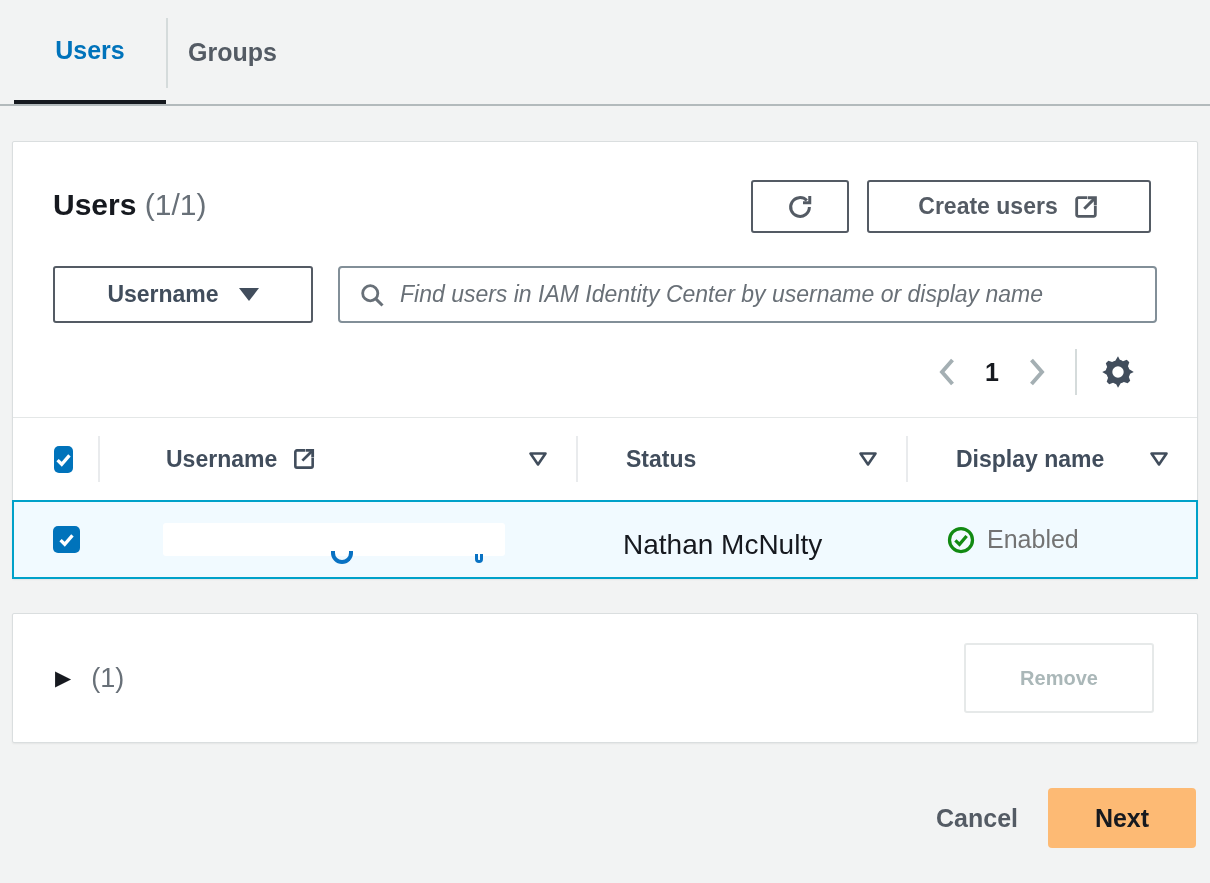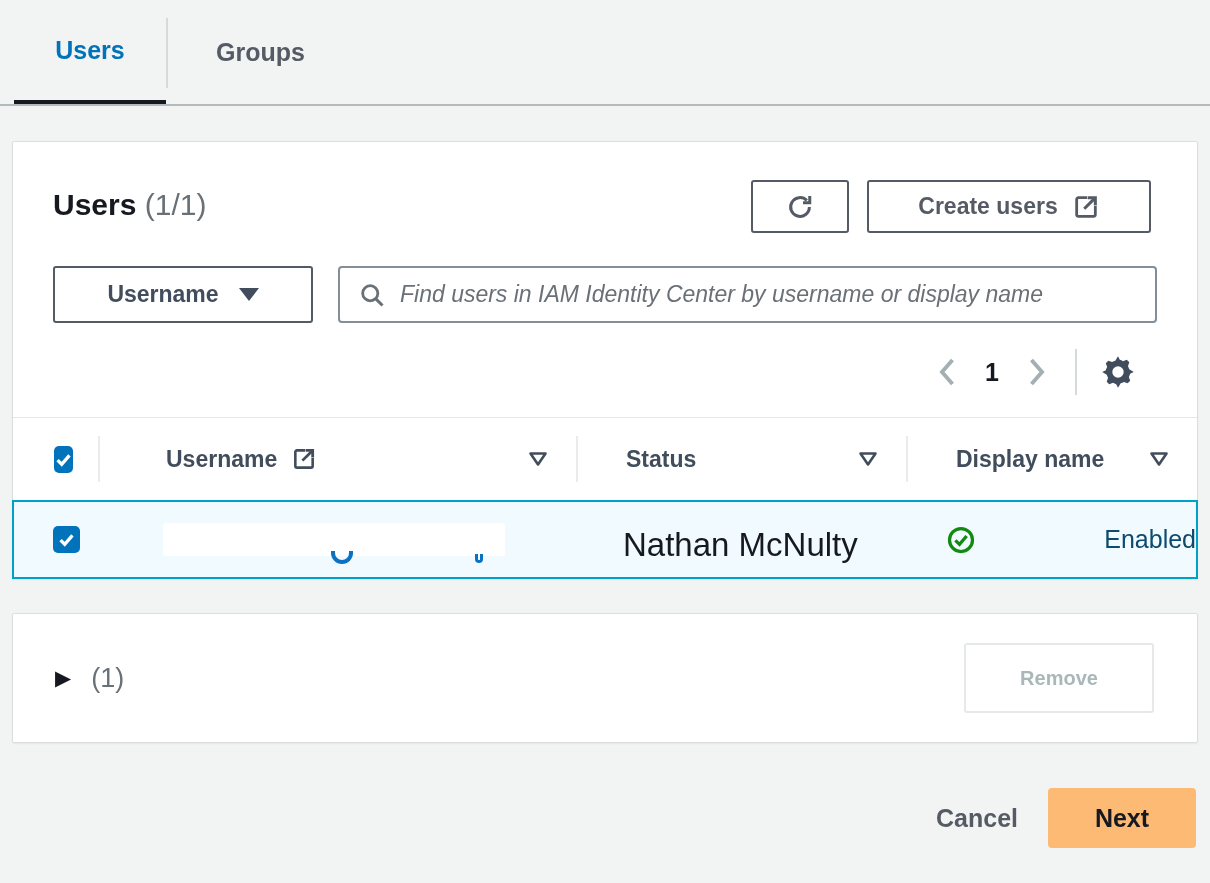--- a/index.html
+++ b/index.html
@@ -10,21 +10,21 @@
     color:#16191f;
     overflow:hidden;
     position:relative;
   }
 
   
   .tabbar { display:flex; align-items:stretch; height:106px; border-bottom:2px solid #b3babc; }
   .tab { display:flex; align-items:center; justify-content:center; font-size:25px; font-weight:700;
          color:#545b64; cursor:pointer; }
   .tab-users { width:152px; margin-left:14px; color:#0073bb; border-bottom:4px solid #16191f; }
-  .tab-groups { padding:0 48px; }
+  .tab-groups { padding:0 20px; }
   .tab-divider { width:2px; background:#d5dbdb; margin:18px 0 16px; }
 
   
   .card { background:#ffffff; border:1px solid #dadedf; border-radius:2px;
           box-shadow:0 1px 2px rgba(0,0,0,0.06); margin:0 12px; }
   .card1 { margin-top:35px; }
 
   .panel-header { display:flex; justify-content:space-between; align-items:flex-start;
                   padding:38px 46px 0 40px; }
   .panel-title { font-size:30px; font-weight:700; padding-top:8px; }
@@ -72,23 +72,23 @@
               display:flex; align-items:center; justify-content:center; cursor:pointer; }
 
   .row { display:grid; grid-template-columns:85px 478px 330px auto; align-items:center;
          height:79px; background:#f1faff; border:2px solid #00a1c9; margin:0 -1px -1px; }
   .cell-check { padding-left:39px; }
   .redaction { position:relative; margin-left:64px; width:342px; height:33px;
                background:#ffffff; border-radius:3px; }
   .frag { position:absolute; border:4px solid #0972c3; border-top:none; }
   .frag1 { bottom:-8px; left:168px; width:22px; height:13px; border-radius:0 0 12px 12px; }
   .frag2 { bottom:-7px; left:312px; width:8px; height:9px; border-radius:0 0 8px 8px; border-width:3px; }
-  .cell-name { font-size:33px; color:#16191f; padding-left:46px;margin-top:10px; }
+  .cell-name { font-size:28px; color:#16191f; padding-left:46px;margin-top:10px; }
   .cell-status { display:flex; align-items:center; gap:11px; padding-left:39px;
-                 color:#0c4a6e; font-size:25px;justify-content:space-between; }
+                 color:#737373; font-size:25px; }
 
   
   .card2 { margin-top:34px; height:130px; display:flex; align-items:center;
            justify-content:space-between; padding:0 43px 0 42px; }
   .sel-left { display:flex; align-items:center; gap:20px; cursor:pointer; }
   .expand-caret { font-size:21px; color:#16191f; }
   .sel-title { font-size:27px; font-weight:700; color:#16191f; }
   .sel-count { font-size:27px; font-weight:400; color:#687078; }
   .btn-remove { width:190px; height:70px; font-size:20px; border-radius:3px; }
 

